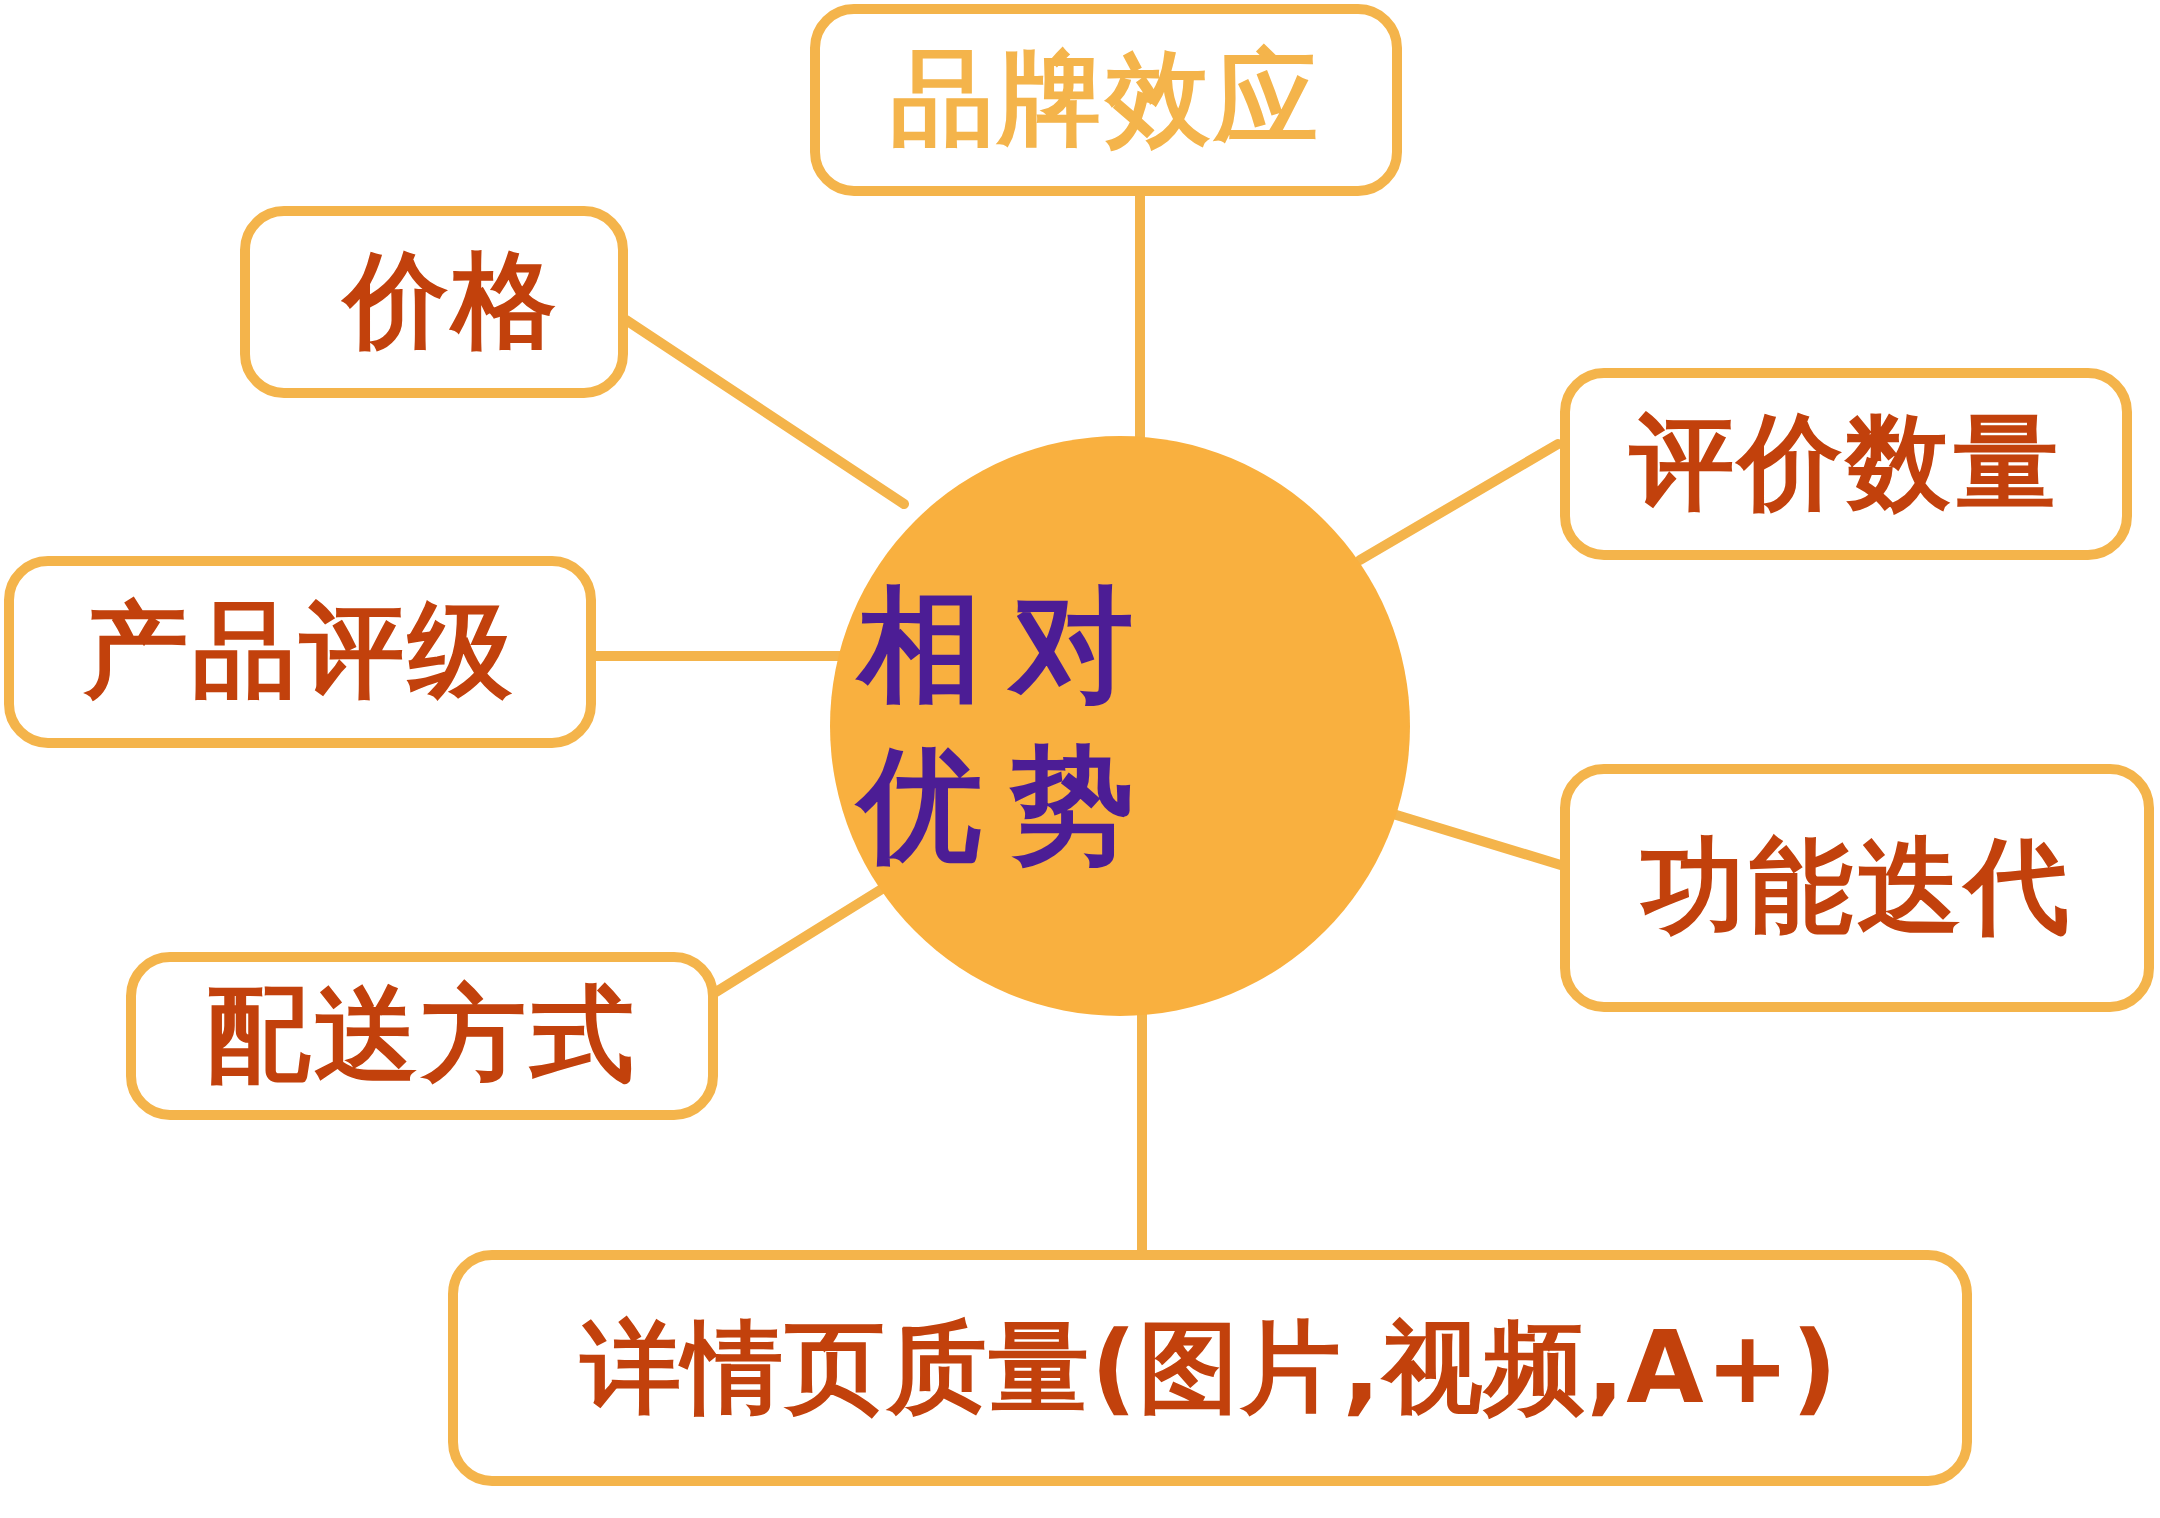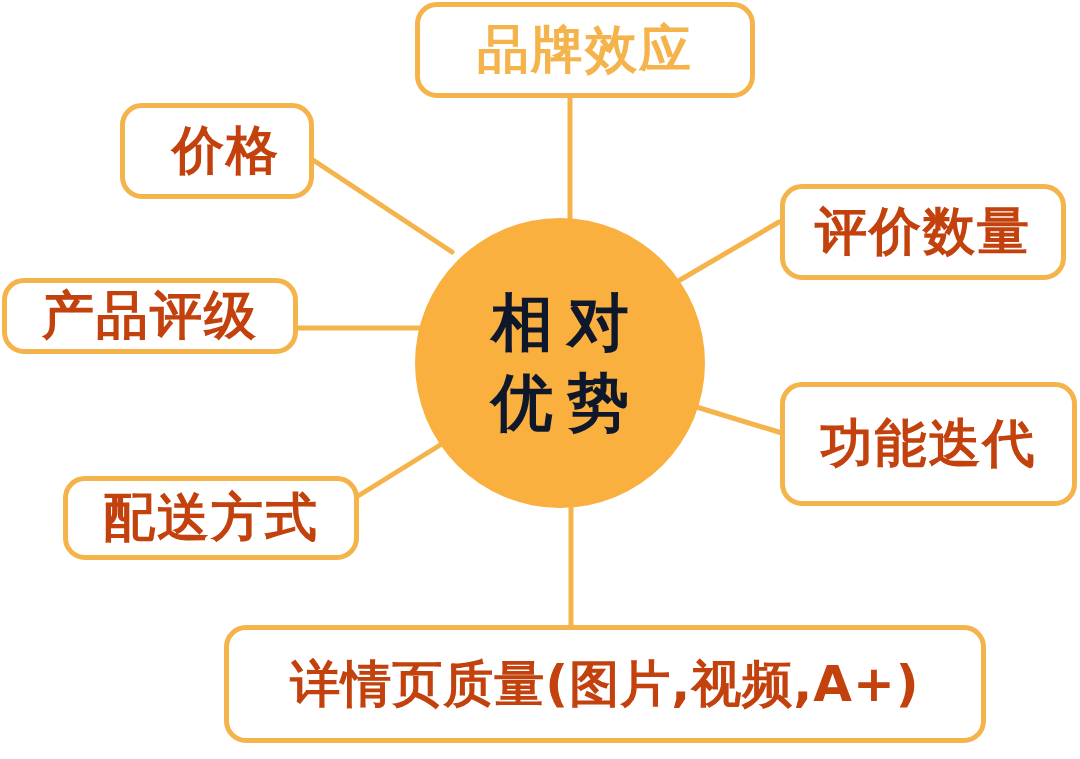--- a/index.html
+++ b/index.html
@@ -10,53 +10,53 @@
       position: absolute; box-sizing: border-box;
       border: 5px solid #f4b44b; border-radius: 22px; background: #ffffff;
       display: flex; align-items: center; justify-content: center;
       font-weight: bold; color: #c2410c; font-size: 52px; letter-spacing: 2px;
       z-index: 2; white-space: nowrap;
     }
     .node.accent { color: #f4b44b; }
     .hub {
       position: absolute; left: 415px; top: 218px; width: 290px; height: 290px;
       border-radius: 50%; background: #f9b03f; z-index: 3;
-      display: flex; flex-direction: column; align-items: center; justify-content: center;
-      color: #0f172a; font-size: 62px; font-weight: bold; line-height: 80px; letter-spacing: 14px;
+      display: flex; flex-direction: column; justify-content: center;
+      color: #4c1d95; font-size: 62px; font-weight: bold; line-height: 80px; letter-spacing: 14px;
     }
     .hub span { display: block; padding-left: 14px; }
   </style>
 </head>
 <body>
 
 <svg id="connectors" viewBox="0 0 1080 759">
   <g stroke="#f4b44b" stroke-width="5" stroke-linecap="round" fill="none">
     <line x1="570" y1="97" x2="570" y2="230"></line>
     <line x1="313" y1="160" x2="452" y2="252"></line>
     <line x1="779" y1="222" x2="680" y2="280"></line>
     <line x1="297" y1="328" x2="420" y2="328"></line>
     <line x1="782" y1="433" x2="690" y2="405"></line>
     <line x1="358" y1="496" x2="445" y2="442"></line>
     <line x1="571" y1="500" x2="571" y2="628"></line>
   </g>
 </svg>
 
-<div class="node accent" style="left:415px; top:2px; width:340px; height:96px;">
+<div class="node accent" style="left:405px; top:2px; width:296px; height:96px;">
   <span>品牌效应</span>
 </div>
 
 <div class="node" style="left:120px; top:103px; width:194px; height:96px;">
   <span style="padding-left:18px;">价格</span>
 </div>
 
 <div class="node" style="left:780px; top:184px; width:286px; height:96px;">
   <span>评价数量</span>
 </div>
 
-<div class="node" style="left:2px; top:278px; width:296px; height:76px;">
+<div class="node" style="left:2px; top:278px; width:296px; height:96px;">
   <span>产品评级</span>
 </div>
 
 <div class="node" style="left:780px; top:382px; width:297px; height:124px;">
   <span>功能迭代</span>
 </div>
 
 <div class="node" style="left:63px; top:476px; width:296px; height:84px;justify-content:center;">
   <span>配送方式</span>
 </div>

